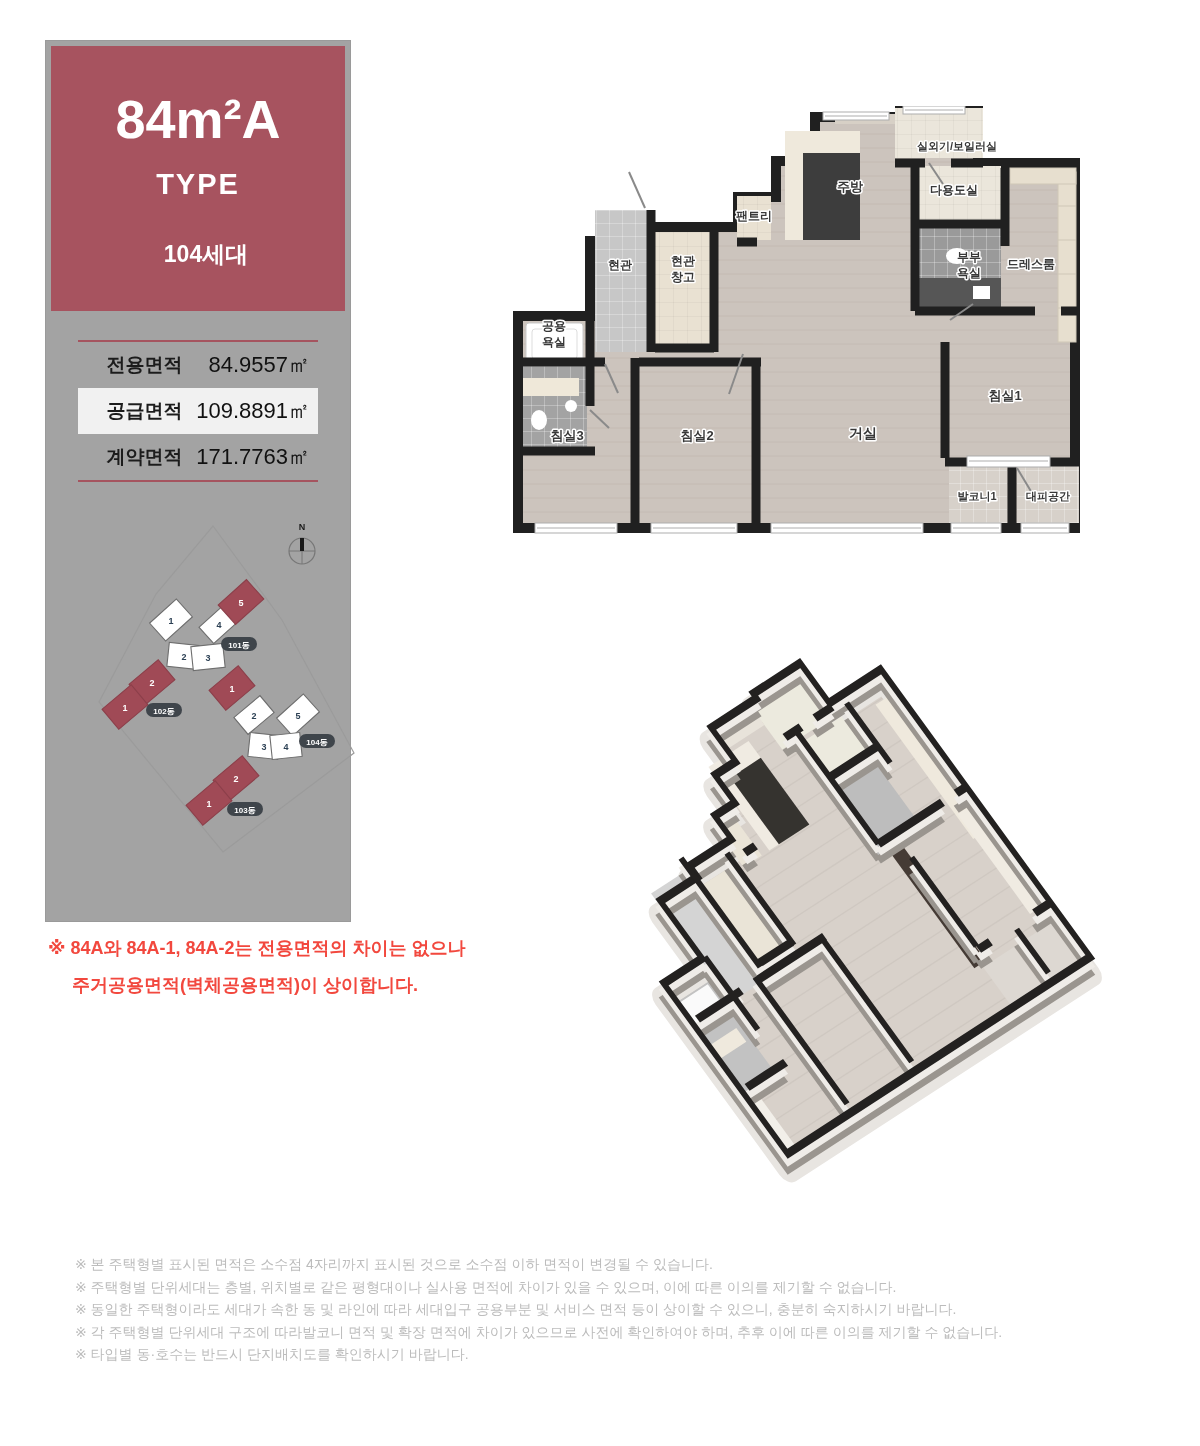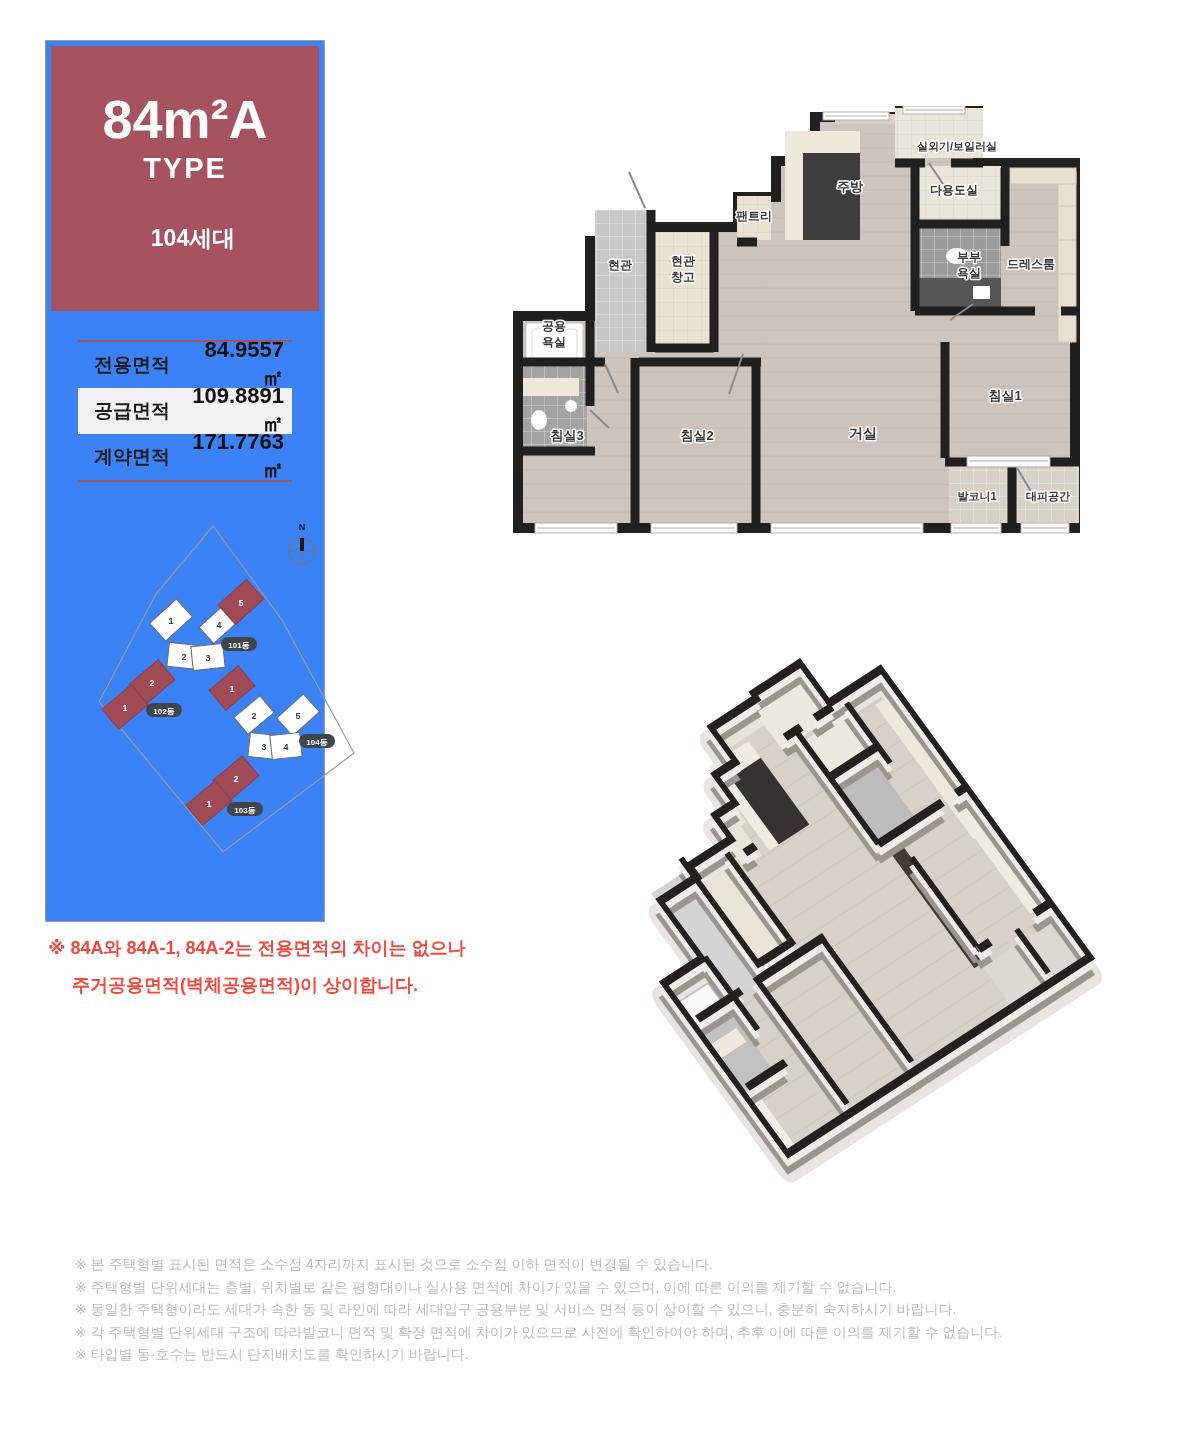--- a/index.html
+++ b/index.html
@@ -1,30 +1,30 @@
 <!DOCTYPE html>
 <html><head>
 <meta charset="utf-8">
 <style>
   html,body{margin:0;padding:0;background:#fff;}
   body{width:1200px;height:1446px;position:relative;font-family:"Liberation Sans","DejaVu Sans",sans-serif;overflow:hidden;}
   .abs{position:absolute;}
 
   
-  .type-card{left:45px;top:40px;width:280px;height:882px;border:1px solid #9a9a9a;background:#3b82f6;box-sizing:border-box;}
+  .type-card{left:45px;top:40px;width:306px;height:882px;border:1px solid #9a9a9a;background:#a3a3a3;box-sizing:border-box;}
   .type-header{position:absolute;left:5px;top:5px;right:5px;height:265px;background:#a7535f;color:#fff;text-align:center;box-sizing:border-box;padding-top:46px;}
   .type-title{font-size:54px;font-weight:bold;line-height:1;}
-  .type-subtitle{font-size:29px;font-weight:bold;letter-spacing:2px;margin-top:8px;line-height:1;}
+  .type-subtitle{font-size:29px;font-weight:bold;letter-spacing:2px;margin-top:24px;line-height:1;}
   .type-units{font-size:23px;font-weight:bold;margin-top:44px;line-height:1;padding-left:16px;}
 
   .area-table{position:absolute;left:32px;right:32px;top:299px;border-top:2px solid #a5545f;border-bottom:2px solid #a5545f;}
   .area-row{display:flex;align-items:center;height:46px;}
   .area-row.alt{background:#f1f1f1;}
-  .area-label{width:42%;padding-left:16px;font-size:19px;font-weight:bold;color:#1c1c1c;}
-  .area-value{flex:1;text-align:right;padding-right:8px;font-size:22px;font-weight:bold;color:#111;}
+  .area-label{width:42%;padding-left:16px;font-size:19px;font-weight:bold;color:#1c1c1c;text-align:center;}
+  .area-value{flex:1;text-align:right;padding-right:8px;font-size:22px;font-weight:normal;color:#111;}
 
   .site-svg{position:absolute;left:50px;top:475px;width:270px;height:390px;}
   .site-unit rect{fill:#ffffff;stroke:#6e6e6e;stroke-width:1.1;}
   .site-unit text{fill:#2c4054;font-size:9px;font-weight:bold;text-anchor:middle;}
   .site-unit.red rect{fill:#a04a56;stroke:#8c3f4a;}
   .site-unit.red text{fill:#ffffff;}
   .site-pill rect{fill:#3f454b;}
   .site-pill text{fill:#ffffff;font-size:8px;font-weight:bold;text-anchor:middle;}
 
   

